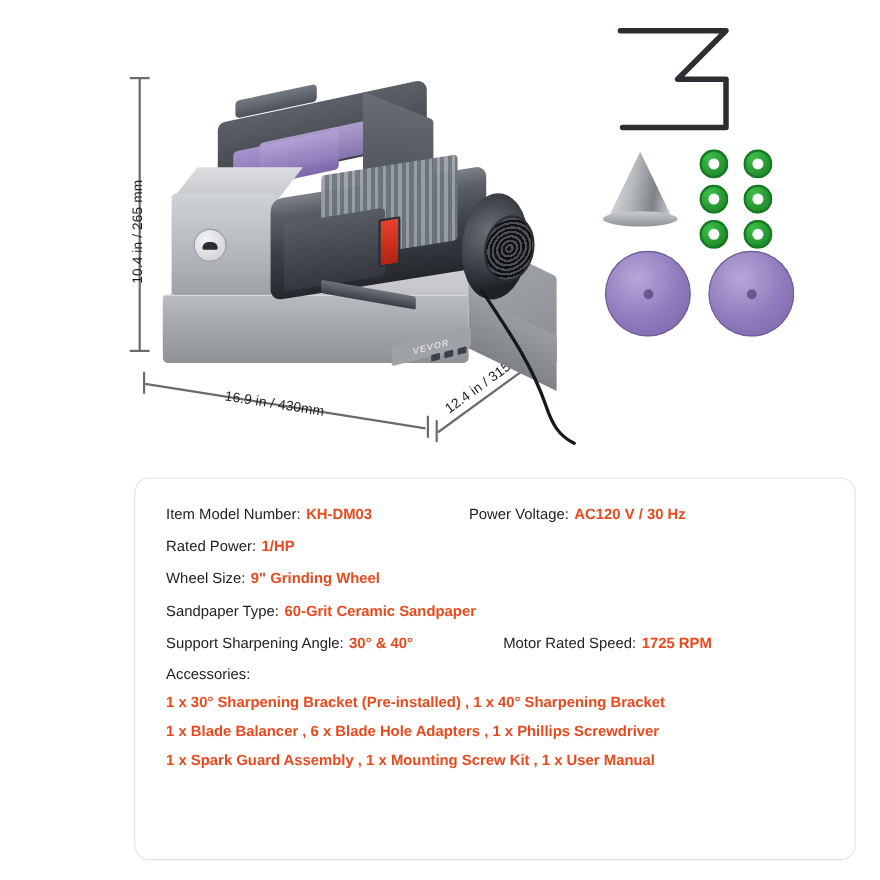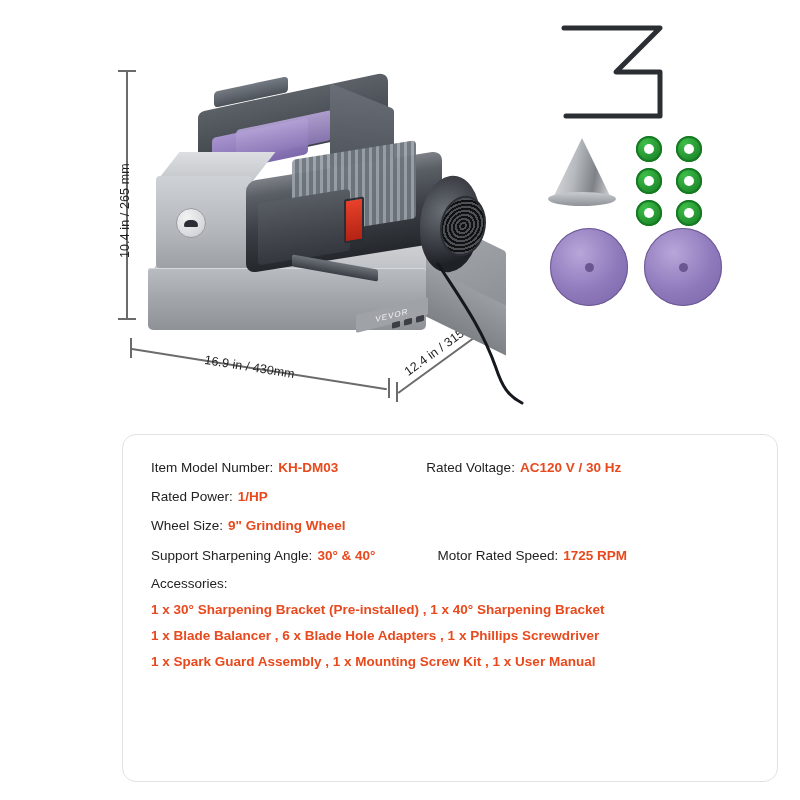--- a/index.html
+++ b/index.html
@@ -394,40 +394,44 @@
   <div class="disc" style="left:550px;top:228px;"></div>
   <div class="disc" style="left:644px;top:228px;"></div>
 </div>
 
 <div id="spec-card">
 
   <div class="spec-row">
     <span class="spec-label">Item Model Number:</span>
     <span class="spec-value">KH-DM03</span>
     <span class="spec-col2" style="margin-left:88px;">
-      <span class="spec-label">Rated Voltage:</span>
+      <span class="spec-label">Power Voltage:</span>
       <span class="spec-value">AC120 V / 30 Hz</span>
     </span>
   </div>
 
   <div class="spec-row">
     <span class="spec-label">Rated Power:</span>
     <span class="spec-value">1/HP</span>
   </div>
 
   <div class="spec-row">
     <span class="spec-label">Wheel Size:</span>
     <span class="spec-value">9" Grinding Wheel</span>
   </div>
 
+  <div class="spec-row">
+    <span class="spec-label">Sandpaper Type:</span>
+    <span class="spec-value">60-Grit Ceramic Sandpaper</span>
+  </div>
 
   <div class="spec-row">
     <span class="spec-label">Support Sharpening Angle:</span>
     <span class="spec-value">30° &amp; 40°</span>
-    <span class="spec-col2" style="margin-left:62px;">
+    <span class="spec-col2" style="margin-left:82px;">
       <span class="spec-label">Motor Rated Speed:</span>
       <span class="spec-value">1725 RPM</span>
     </span>
   </div>
 
 
 
   <div class="acc-first">
     <span class="spec-label">Accessories:</span>
   </div>

